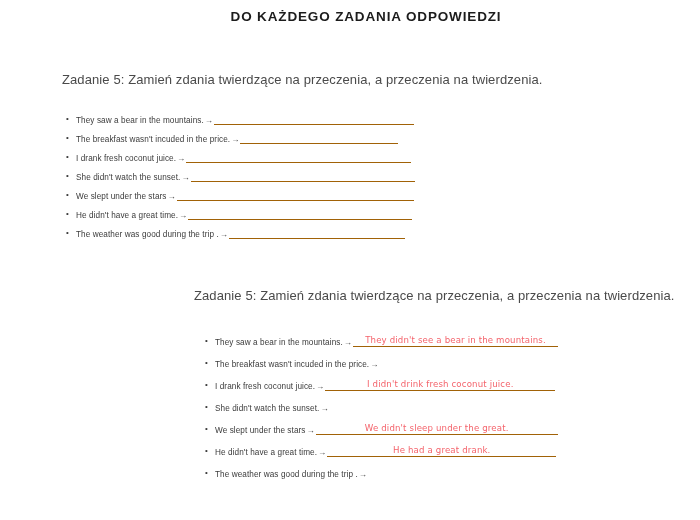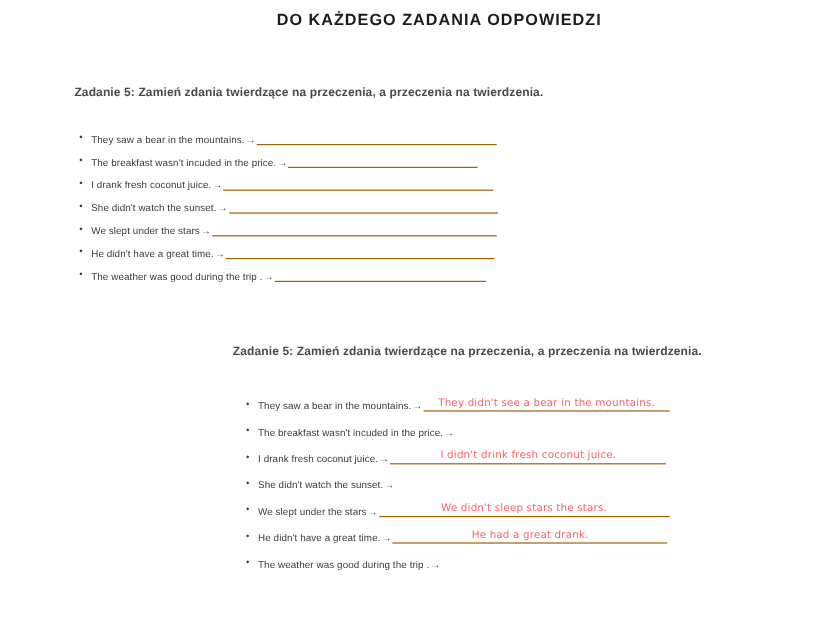--- a/index.html
+++ b/index.html
@@ -28,25 +28,24 @@
     font-weight: bold;
     letter-spacing: 0.85px;
     color: #1c1c1c;
   }
 
   
   .worksheet {
     position: absolute;
   }
   .ws-instruction {
-    font-size: 10px;
+    font-size: 13px;
     color: #4a4a4a;
     white-space: nowrap;
     letter-spacing: 0.1px;
-    font-weight: bold;
   }
   .ws-list {
     list-style: none;
     margin: 0;
     padding: 0;
   }
   .ws-item {
     display: flex;
     align-items: flex-end;
     white-space: nowrap;
@@ -222,21 +221,21 @@
       <li class="ws-item">
         <span class="ws-bullet"></span>
         <span class="ws-prompt">She didn't watch the sunset.</span>
         <span class="ws-arrow">→</span>
       </li>
       <li class="ws-item">
         <span class="ws-bullet"></span>
         <span class="ws-prompt">We slept under the stars</span>
         <span class="ws-arrow">→</span>
         <span class="ws-blank" style="width: 242px;">
-          <span class="ws-answer">We didn't sleep stars the stars.</span>
+          <span class="ws-answer">We didn't sleep under the great.</span>
         </span>
       </li>
       <li class="ws-item">
         <span class="ws-bullet"></span>
         <span class="ws-prompt">He didn't have a great time.</span>
         <span class="ws-arrow">→</span>
         <span class="ws-blank" style="width: 229px;">
           <span class="ws-answer">He had a great drank.</span>
         </span>
       </li>

